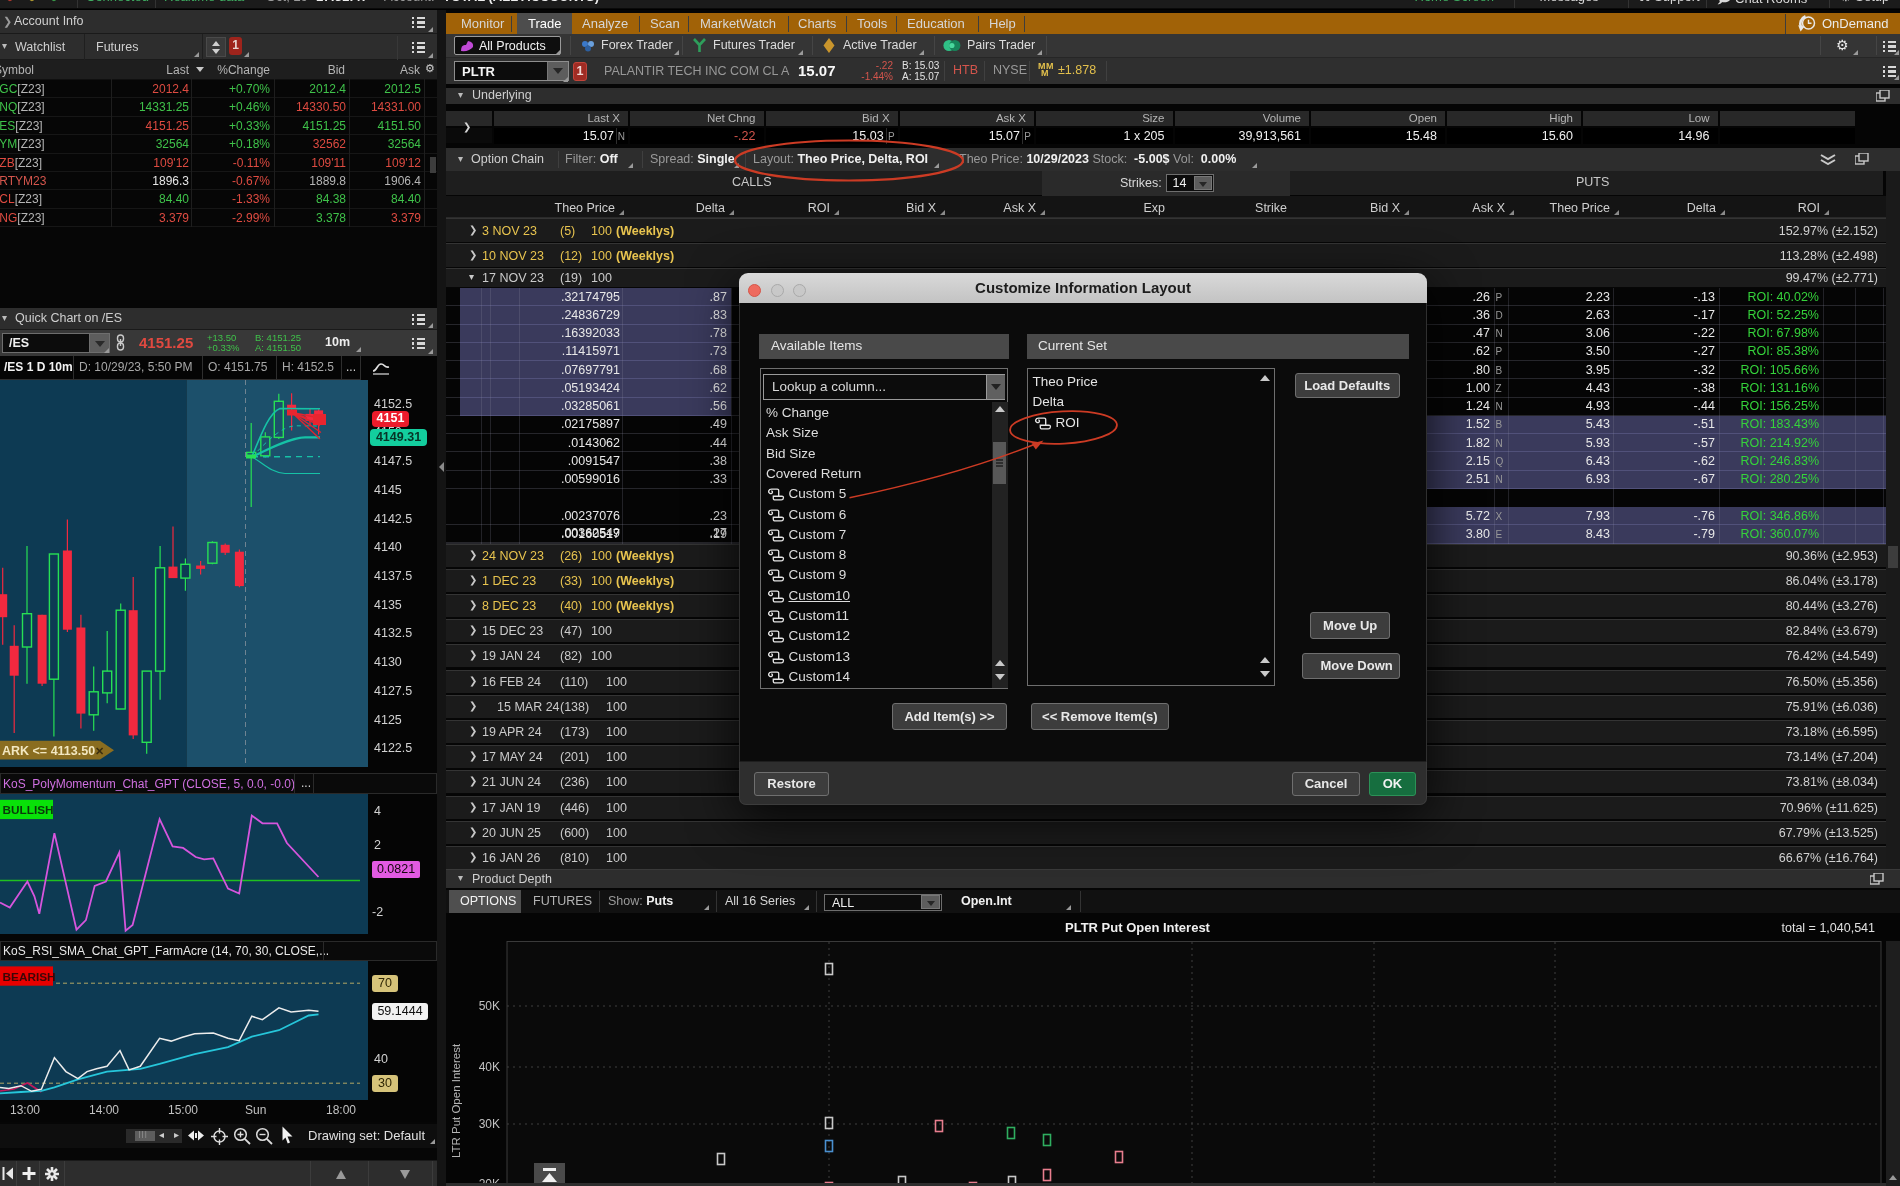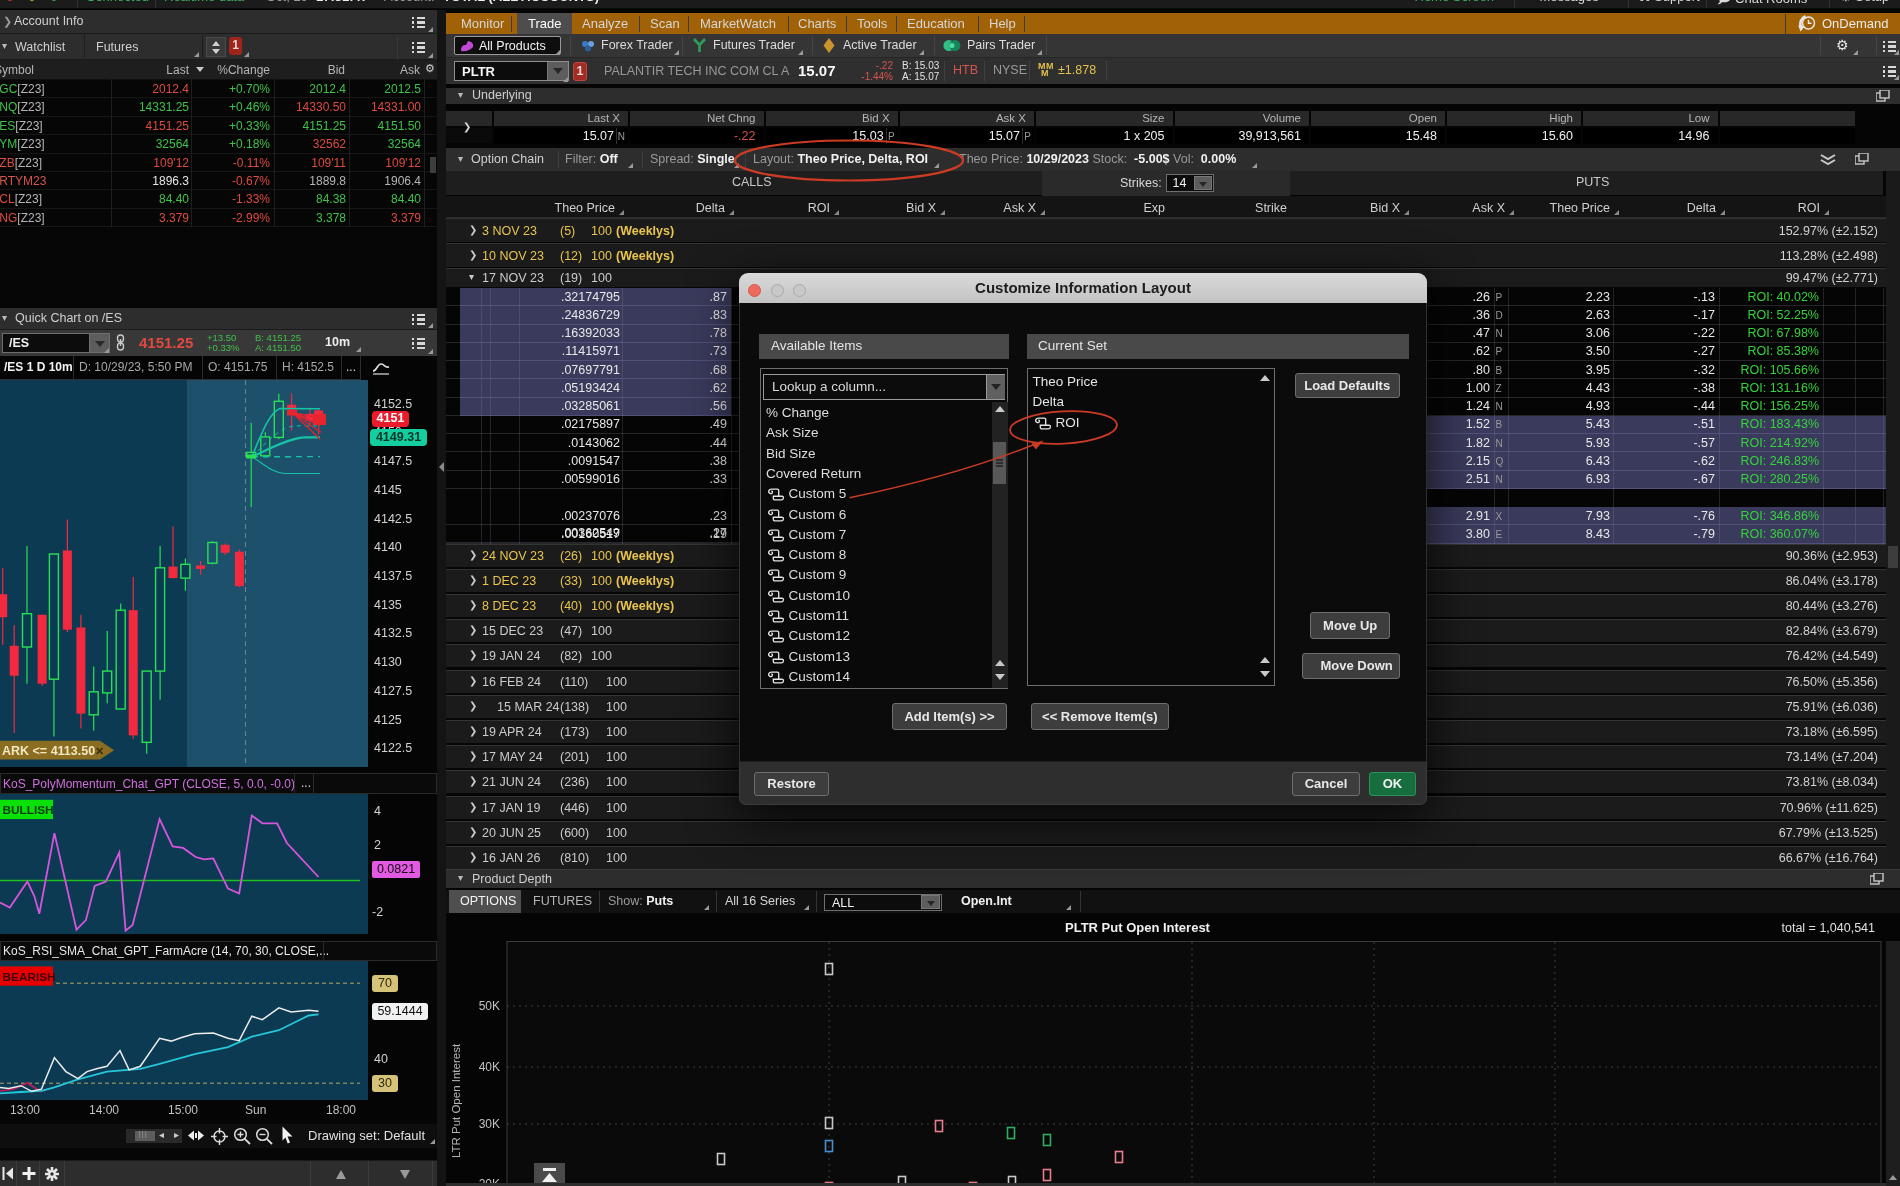--- a/index.html
+++ b/index.html
@@ -851,21 +851,21 @@
           <span class="a r" style="left:1064px;top:1.5px;width:100px;color:#e8e8e8;">7.43</span>
           <span class="a r" style="left:1169px;top:1.5px;width:100px;color:#e8e8e8;">-.72</span>
           <span class="a r" style="left:1240px;top:1.5px;width:133px;color:#35d33b;">ROI: 308.47%</span>
         </div>
         <div class="a" style="left:0;top:311.5px;width:1440px;height:18.25px;">
           <div class="a" style="left:0;top:0;width:284.5px;height:18.25px;border-bottom:1px solid #26262b;"></div>
           <div class="a" style="left:844px;top:0;width:596px;height:18.25px;background:#3a3a5c;border-bottom:1px solid #51517a;"></div>
           <div class="a" style="left:284.5px;top:0;width:559.5px;height:18.25px;border-bottom:1px solid #26262b;"></div>
           <span class="a r" style="left:74px;top:1.5px;width:100px;color:#e8e8e8;">.00237076</span>
           <span class="a r" style="left:181px;top:1.5px;width:100px;color:#e8e8e8;">.23</span>
-          <span class="a r" style="left:944px;top:1.5px;width:100px;color:#e8e8e8;">2.91</span>
+          <span class="a r" style="left:944px;top:1.5px;width:100px;color:#e8e8e8;">5.72</span>
           <span class="a" style="left:1049.5px;top:3.5px;color:#9a9a9a;font-size:10px;">X</span>
           <span class="a r" style="left:1064px;top:1.5px;width:100px;color:#e8e8e8;">7.93</span>
           <span class="a r" style="left:1169px;top:1.5px;width:100px;color:#e8e8e8;">-.76</span>
           <span class="a r" style="left:1240px;top:1.5px;width:133px;color:#35d33b;">ROI: 346.86%</span>
         </div>
         <div class="a" style="left:0;top:329.8px;width:1440px;height:18.25px;padding-left:29px;">
           <div class="a" style="left:0;top:0;width:284.5px;height:18.25px;border-bottom:1px solid #26262b;"></div>
           <div class="a" style="left:844px;top:0;width:596px;height:18.25px;background:#3a3a5c;border-bottom:1px solid #51517a;"></div>
           <div class="a" style="left:284.5px;top:0;width:559.5px;height:18.25px;border-bottom:1px solid #26262b;"></div>
           <span class="a r" style="left:74px;top:1.5px;width:100px;color:#e8e8e8;">.00160517</span>
@@ -1119,21 +1119,21 @@
             <span class="a" style="left:27.5px;top:145.1px;">Custom 8</span>
             <svg class="a" style="left:6px;top:167.4px;" width="18" height="14" viewBox="0 0 18 14">
    <path d="M11.7 8.2 V2.6 Q11.7 1.1 10.2 1.1 H4.6 Q2.2 1.1 1.7 3 Q1.3 4.9 3.2 5.5 Q5 6 5.4 4.4 Q5.7 3.1 4.3 3" stroke="#e4e4e4" stroke-width="1.35" fill="none"></path>
    <path d="M6.3 8.2 H14.9 Q16.6 8.2 16.4 10 Q16.2 11.9 14.3 11.9 H8.3 Q6.1 11.9 6.3 9.9 Z" stroke="#e4e4e4" stroke-width="1.35" fill="none"></path>
             </svg>
             <span class="a" style="left:27.5px;top:165.4px;">Custom 9</span>
             <svg class="a" style="left:6px;top:187.7px;" width="18" height="14" viewBox="0 0 18 14">
    <path d="M11.7 8.2 V2.6 Q11.7 1.1 10.2 1.1 H4.6 Q2.2 1.1 1.7 3 Q1.3 4.9 3.2 5.5 Q5 6 5.4 4.4 Q5.7 3.1 4.3 3" stroke="#e4e4e4" stroke-width="1.35" fill="none"></path>
    <path d="M6.3 8.2 H14.9 Q16.6 8.2 16.4 10 Q16.2 11.9 14.3 11.9 H8.3 Q6.1 11.9 6.3 9.9 Z" stroke="#e4e4e4" stroke-width="1.35" fill="none"></path>
             </svg>
-            <span class="a" style="left:27.5px;top:185.7px;">Custom10</span>
+            <span class="a" style="left:27.5px;top:185.7px;text-decoration:underline;">Custom10</span>
             <svg class="a" style="left:6px;top:208px;" width="18" height="14" viewBox="0 0 18 14">
    <path d="M11.7 8.2 V2.6 Q11.7 1.1 10.2 1.1 H4.6 Q2.2 1.1 1.7 3 Q1.3 4.9 3.2 5.5 Q5 6 5.4 4.4 Q5.7 3.1 4.3 3" stroke="#e4e4e4" stroke-width="1.35" fill="none"></path>
    <path d="M6.3 8.2 H14.9 Q16.6 8.2 16.4 10 Q16.2 11.9 14.3 11.9 H8.3 Q6.1 11.9 6.3 9.9 Z" stroke="#e4e4e4" stroke-width="1.35" fill="none"></path>
             </svg>
             <span class="a" style="left:27.5px;top:206.0px;">Custom11</span>
             <svg class="a" style="left:6px;top:228.3px;" width="18" height="14" viewBox="0 0 18 14">
    <path d="M11.7 8.2 V2.6 Q11.7 1.1 10.2 1.1 H4.6 Q2.2 1.1 1.7 3 Q1.3 4.9 3.2 5.5 Q5 6 5.4 4.4 Q5.7 3.1 4.3 3" stroke="#e4e4e4" stroke-width="1.35" fill="none"></path>
    <path d="M6.3 8.2 H14.9 Q16.6 8.2 16.4 10 Q16.2 11.9 14.3 11.9 H8.3 Q6.1 11.9 6.3 9.9 Z" stroke="#e4e4e4" stroke-width="1.35" fill="none"></path>
             </svg>
             <span class="a" style="left:27.5px;top:226.3px;">Custom12</span>

